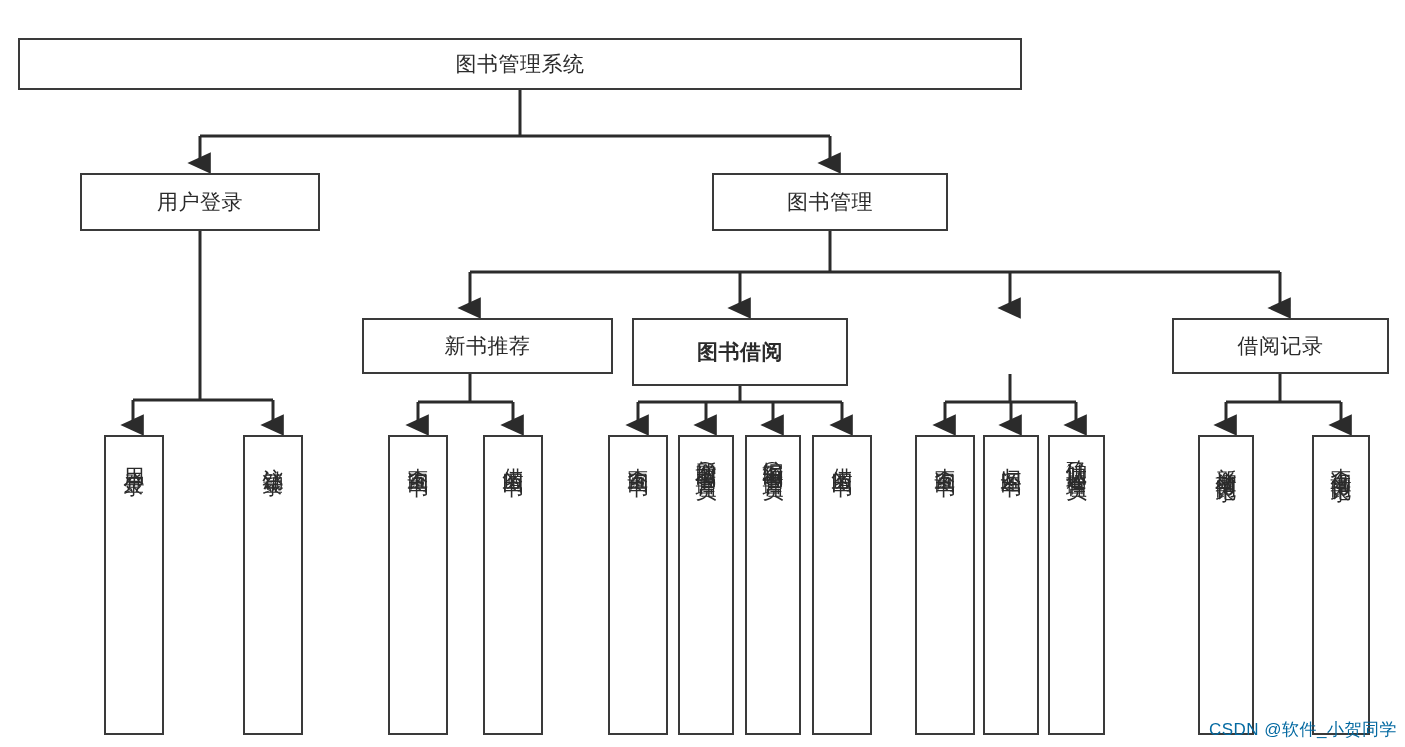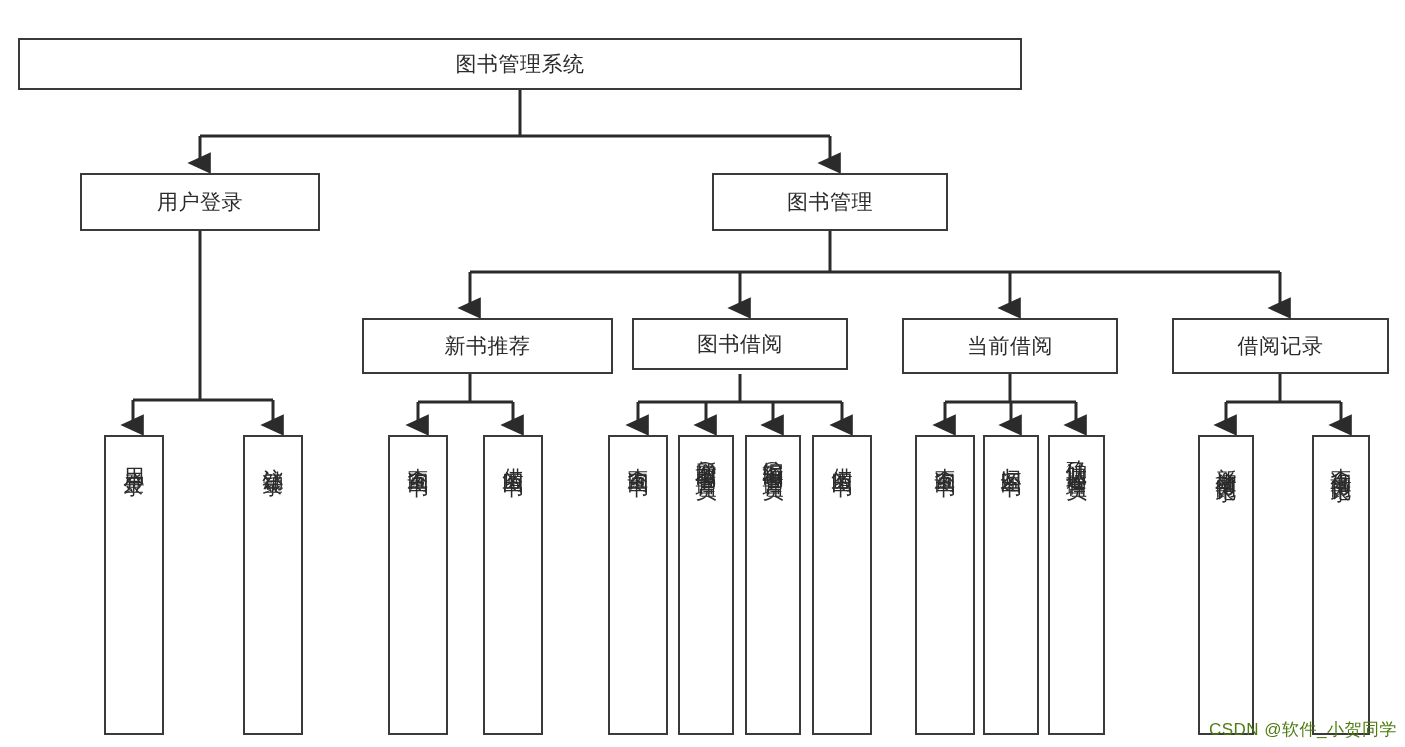--- a/index.html
+++ b/index.html
@@ -52,21 +52,21 @@
     text-orientation: upright;
     white-space: nowrap;
     line-height: 1.05;
     letter-spacing: 3px;
   }
   .watermark {
     position: absolute;
     right: 8px;
     bottom: 6px;
     font-size: 17px;
-    color: #4d7c0f;
+    color: #0369a1;
     white-space: nowrap;
     letter-spacing: 0.5px;
   }
 </style>
 </head>
 <body>
 
 <div id="diagram-root">
 
   <svg id="edge-layer" viewBox="0 0 1405 747" xmlns="http://www.w3.org/2000/svg">
@@ -126,25 +126,22 @@
   <div class="node h" style="left:80px;top:173px;width:240px;height:58px;">
     <span>用户登录</span>
   </div>
   <div class="node h" style="left:712px;top:173px;width:236px;height:58px;text-align:right;">
     <span>图书管理</span>
   </div>
 
   <div class="node h" style="left:362px;top:318px;width:251px;height:56px;">
     <span>新书推荐</span>
   </div>
-  <div class="node h" style="left:632px;top:318px;width:216px;height:52px;">
+  <div class="node h" style="left:632px;top:318px;width:216px;height:68px;font-weight:bold;">
     <span>图书借阅</span>
-  </div>
-  <div class="node h" style="left:902px;top:318px;width:216px;height:56px;">
-    <span>当前借阅</span>
   </div>
   <div class="node h" style="left:1172px;top:318px;width:217px;height:56px;">
     <span>借阅记录</span>
   </div>
 
   <div class="node v" style="left:104px;top:435px;width:60px;height:300px;">
     <span class="vtext">用户登录</span>
   </div>
   <div class="node v" style="left:243px;top:435px;width:60px;height:300px;">
     <span class="vtext">注销登录</span>

